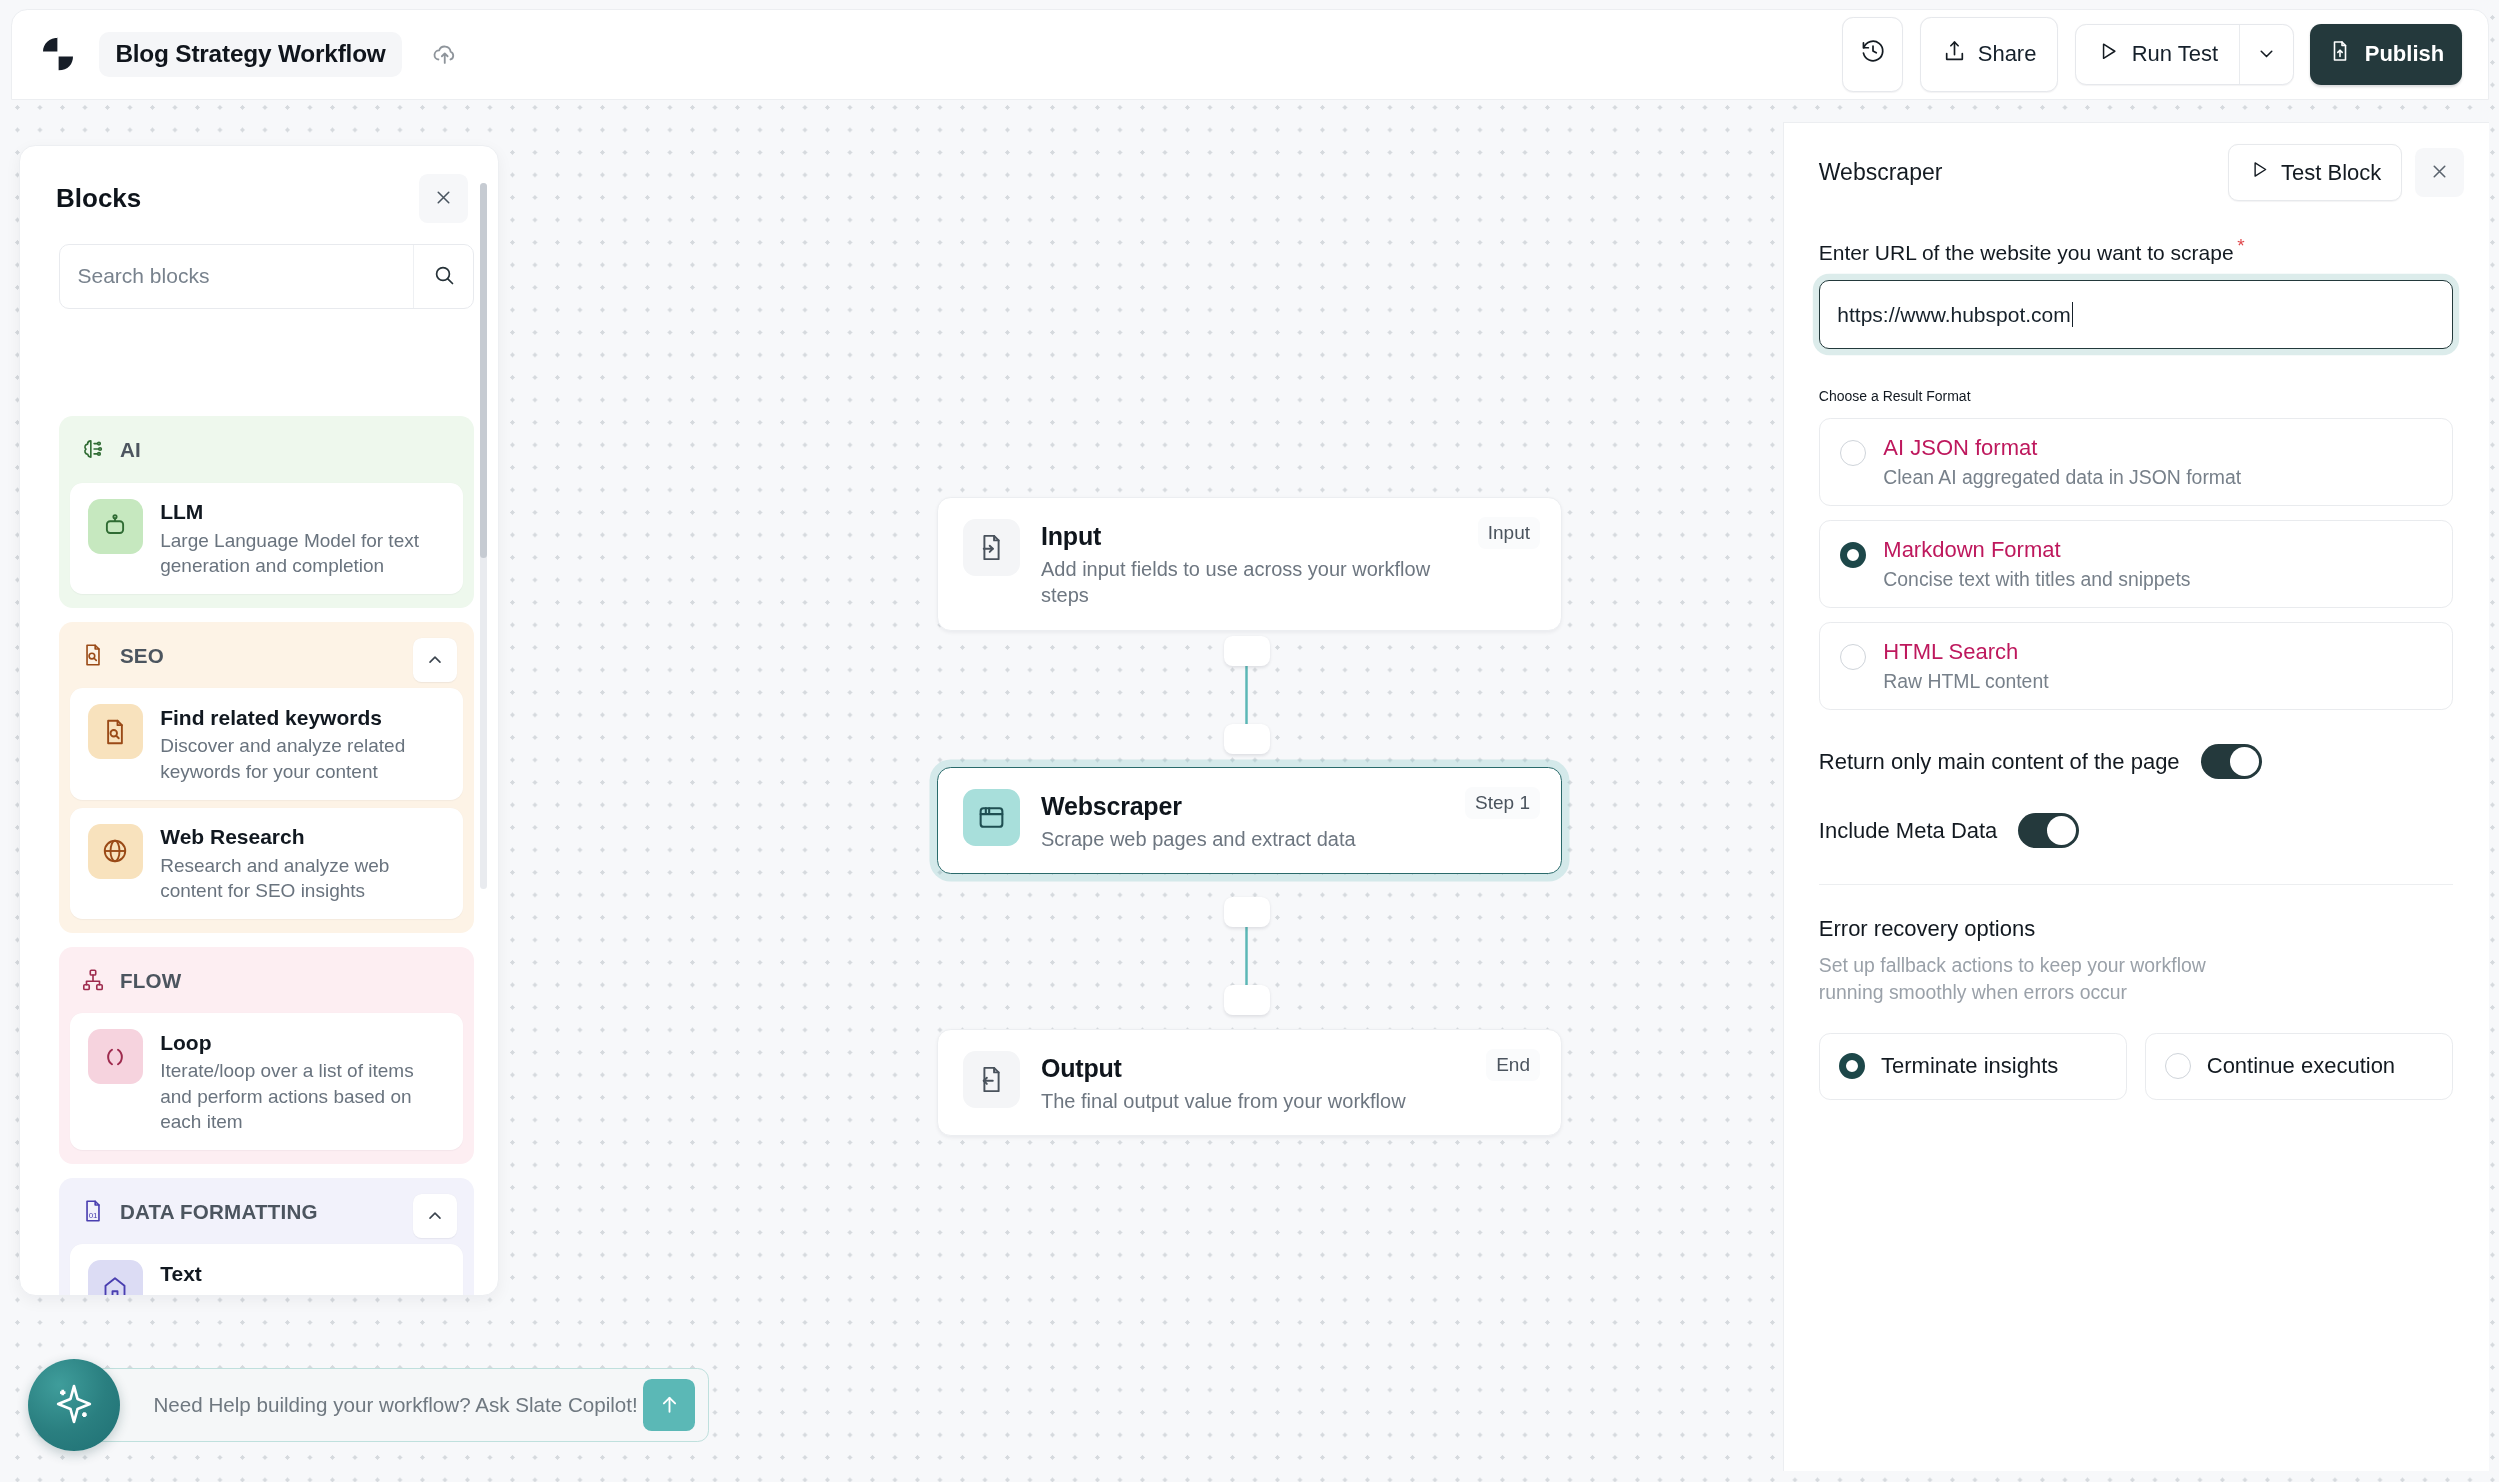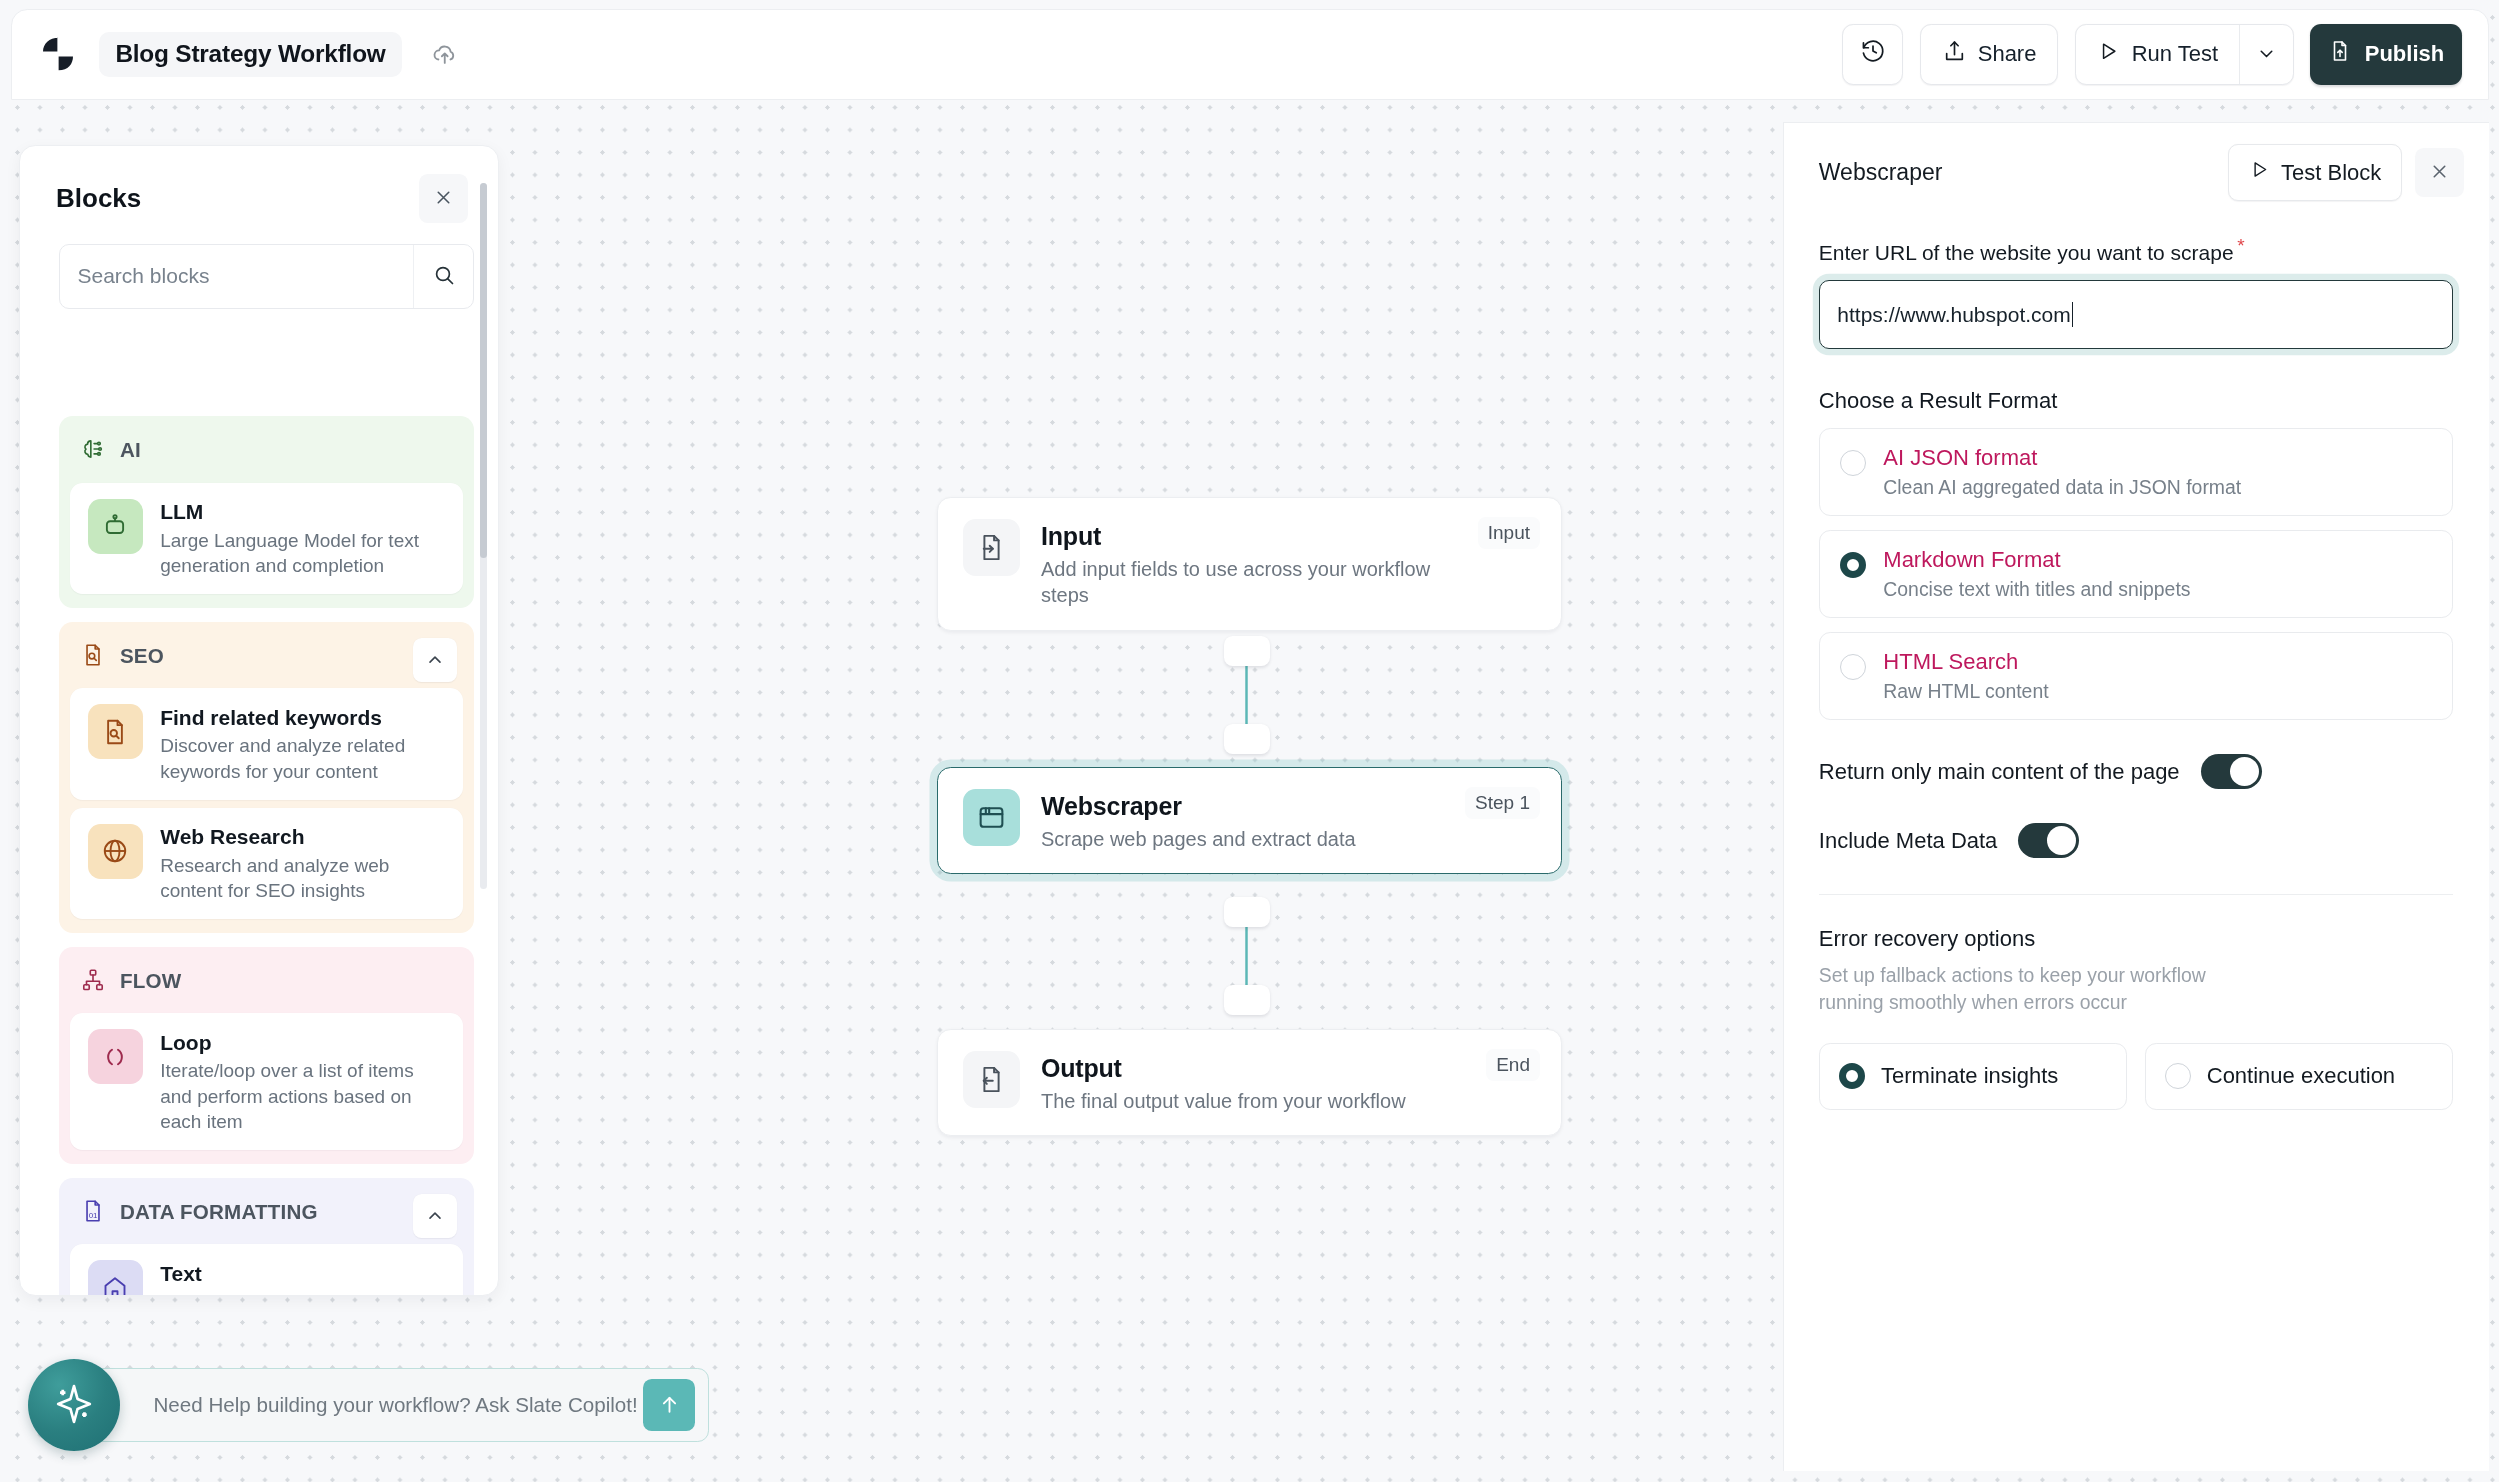--- a/index.html
+++ b/index.html
@@ -31,21 +31,21 @@
   .brand-logo { width: 40px; height: 40px; flex: 0 0 auto; position: relative; }
   .title-chip {
     margin-left: 21px; padding: 8.7px 16.2px; border-radius: 10px;
     background: #f5f6f8; color: #10151c;
     font-size: 24.4px; font-weight: 700; letter-spacing: -0.2px; white-space: nowrap;
   }
   .cloud-ico { margin-left: 29px; width: 27.5px; height: 27.5px; opacity: .62; }
   .spacer { flex: 1 1 auto; }
 
   .tb-btn {
-    height: 61px; border: 0.6px solid #e6e8ec; background: #ffffff;
+    height: 75px; border: 0.6px solid #e6e8ec; background: #ffffff;
     border-radius: 11.2px; display: flex; align-items: center; justify-content: center;
     gap: 11.2px; color: #15202b; font-size: 22px; font-weight: 500;
     box-shadow: 0 0.6px 1.2px rgba(16,24,40,.05);
     padding: 0 21px; white-space: nowrap;
   }
   .tb-icon-only { width: 61px; padding: 0; }
   .runtest-group {
     display: flex; align-items: stretch; height: 61px;
     border: 0.6px solid #e6e8ec; background: #fff; border-radius: 11.2px;
     box-shadow: 0 0.6px 1.2px rgba(16,24,40,.05); overflow: hidden;
@@ -238,21 +238,21 @@
     margin-top: 15px; height: 69px; width: 100%;
     border: 1.2px solid #23393b; border-radius: 10px;
     box-shadow: 0 0 0 6.2px rgba(147,197,193,.32);
     display: flex; align-items: center; padding: 0 17.5px;
     font-size: 21px; color: #16212a; background: #fff;
   }
   .caret-bar {
     display: inline-block; width: 1.2px; height: 25px; background: #16212a;
     margin-left: 1.2px; vertical-align: middle;
   }
-  .section-title { margin-top: 39px; font-size: 22px; font-weight: 500; color: #111820; }
+  .section-title { margin-top: 39px; font-size: 14px; font-weight: 500; color: #111820; }
 
   .opt {
     margin-top: 13.7px; border: 0.6px solid #e9ebee; border-radius: 11.2px;
     padding: 16.2px 20px; display: flex; gap: 17.5px; align-items: flex-start;
     background: #fff;
   }
   .radio {
     width: 26px; height: 26px; border-radius: 50%; border: 1.2px solid #cfd4da;
     flex: 0 0 auto; margin-top: 5px; background: #fff;
   }

